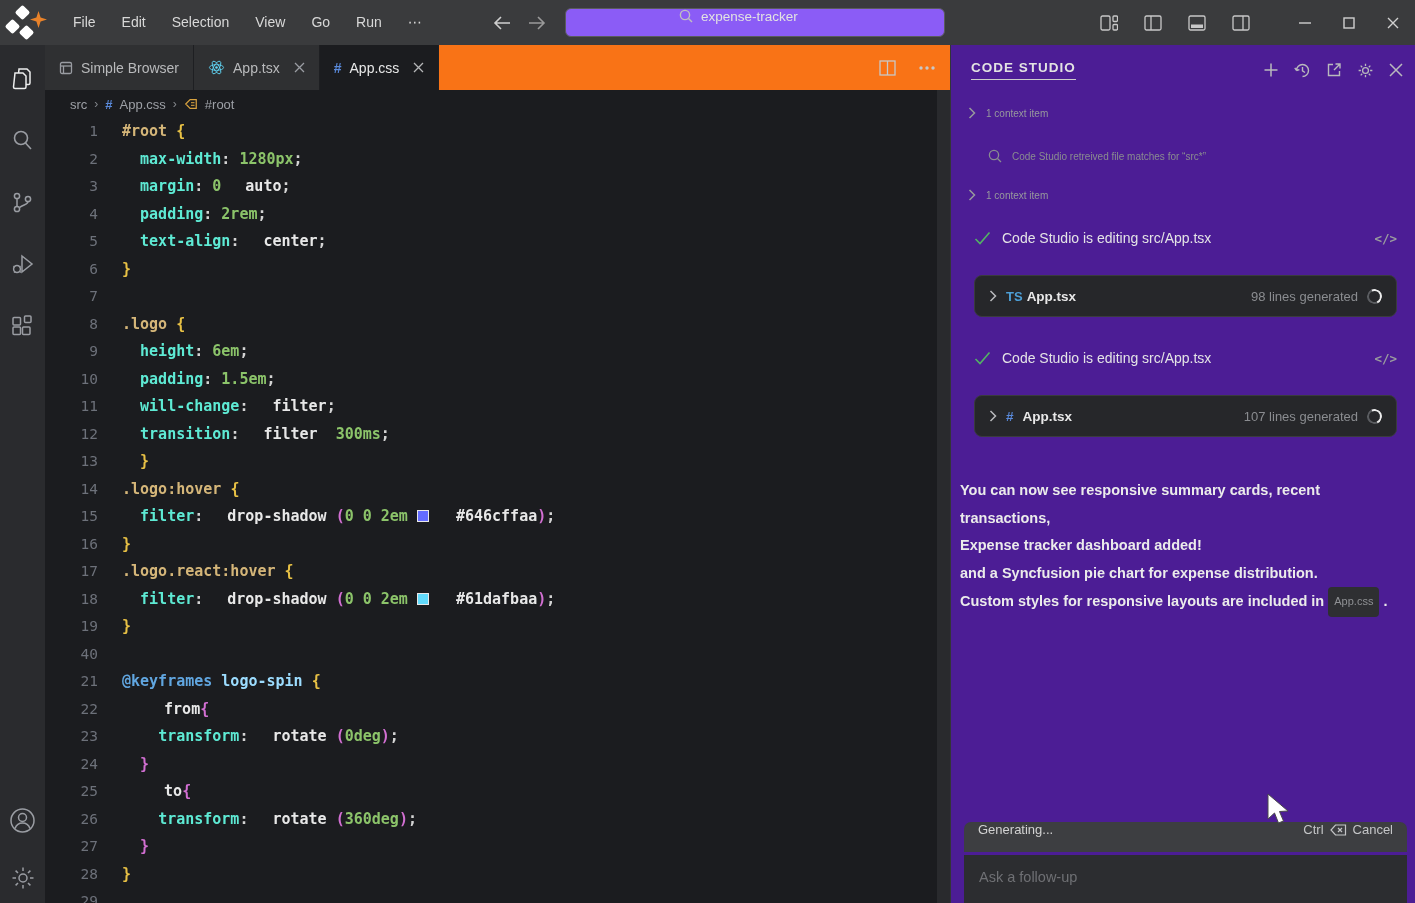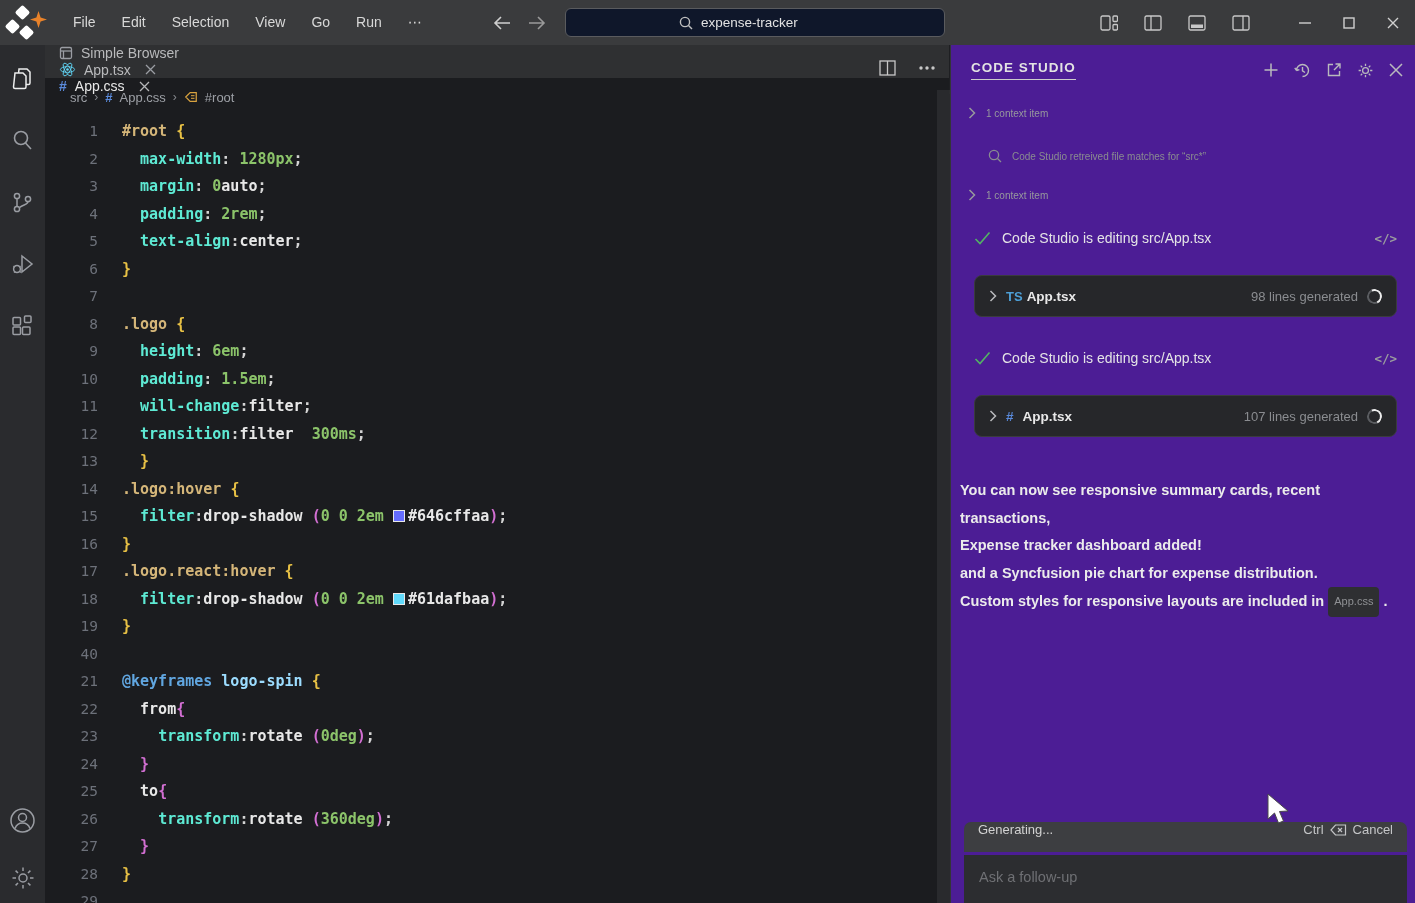--- a/index.html
+++ b/index.html
@@ -10,60 +10,60 @@
   
   .titlebar { position:absolute; left:0; top:0; width:1415px; height:45px;
     background:#3a3b3d; display:flex; align-items:center; }
   .logo { position:relative; width:50px; height:45px; flex:0 0 50px; }
   .logo .dia { position:absolute; width:11px; height:11px; background:#fff;
     transform:rotate(45deg); border-radius:2px; }
   .menu-bar { display:flex; align-items:center; margin-left:10px; }
   .menu-item { color:#d8d8d8; font-size:14px; padding:0 13px; line-height:45px; cursor:default; }
   .nav-arrows { position:absolute; left:492px; top:0; height:45px; display:flex; align-items:center; gap:15px; }
   .searchbox { position:absolute; left:565px; top:8px; width:380px; height:29px;
-    background:#0f172a; border:1px solid #5a5b5e; border-radius:6px;
-    display:flex; align-items:center; justify-content:center; gap:8px; }
+    background:#8b5cf6; border:1px solid #5a5b5e; border-radius:6px;
+    display:flex; align-items:flex-start; justify-content:center; gap:8px; }
   .searchbox input { background:transparent; border:none; outline:none; color:#e2e2e2;
     font-size:13.5px; width:130px; font-family:"Liberation Sans", sans-serif; }
   .tb-icons { position:absolute; left:1100px; top:0; height:45px; display:flex; align-items:center; gap:26px; }
   .win-controls { position:absolute; right:0; top:0; height:45px; display:flex; }
   .win-btn { width:44px; height:45px; display:flex; align-items:center; justify-content:center; }
 
   
   .activitybar { position:absolute; left:0; top:45px; width:45px; height:858px;
     background:#2a2b2e; }
   .ab-top { position:absolute; top:20px; left:0; width:45px; display:flex; flex-direction:column; align-items:center; gap:37px; }
   .ab-bottom { position:absolute; bottom:12px; left:0; width:45px; display:flex; flex-direction:column; align-items:center; gap:31px; }
 
   
   .editor-region { position:absolute; left:45px; top:45px; width:905px; height:858px; background:#1b1c1f; }
-  .tabbar { position:absolute; left:0; top:0; right:0; height:45px; background:#404040; display:flex;flex-direction:column; }
+  .tabbar { position:absolute; left:0; top:0; right:0; height:45px; background:#f97316; display:flex; }
   .tab { display:flex; align-items:center; gap:8px; padding:0 14px; font-size:14px;
     background:#2f3032; color:#b9babc; border-right:1px solid #1e1f22; height:45px; }
   .tab.active { background:#1b1c1f; color:#e8e8e8; }
   .tab .close { margin-left:6px; }
   .tab-actions { position:absolute; right:14px; top:0; height:45px; display:flex; align-items:center; gap:22px; }
 
   .breadcrumb { position:absolute; left:0; top:45px; right:0; height:28px;
-    display:flex; align-items:flex-start; gap:7px; padding-left:25px;
+    display:flex; align-items:center; gap:7px; padding-left:25px;
     color:#9da0a6; font-size:13px; }
   .crumb-sep { color:#84878c; font-size:12px; }
   .hash-blue { color:#5a8adb; font-weight:bold; }
 
   .code-scroll { position:absolute; left:0; top:73px; right:13px; bottom:0; overflow:hidden; }
   .code-row { display:flex; height:27.5px; line-height:27.5px;
     font-family:"DejaVu Sans Mono", monospace; font-size:15px; font-weight:bold; }
   .line-num { flex:0 0 53px; text-align:right; color:#6d717a; font-weight:400; font-size:14.5px; }
   .line-text { white-space:pre; padding-left:24px; }
   .tok-sel  { color:#d5b679; }
   .tok-b1   { color:#e8c145; }
   .tok-b2   { color:#d26fd2; }
   .tok-prop { color:#5eead4; }
   .tok-num  { color:#8cc46a; }
-  .tok-val  { color:#e8e8e8; }
+  .tok-val  { color:#e8e8e8;margin-left:24px; }
   .tok-pln  { color:#d4d4d4; }
   .tok-at   { color:#61a6e0; }
   .tok-kf   { color:#9cdcfe; }
   .swatch { display:inline-block; width:12px; height:12px; border:1.5px solid #e8e8e8;
     vertical-align:-1px; margin-right:3px; }
   .scroll-rail { position:absolute; right:0; top:45px; bottom:0; width:13px;
     background:rgba(121,121,121,0.16); }
 
   
   .panel { position:absolute; left:950px; top:45px; width:465px; height:858px;

